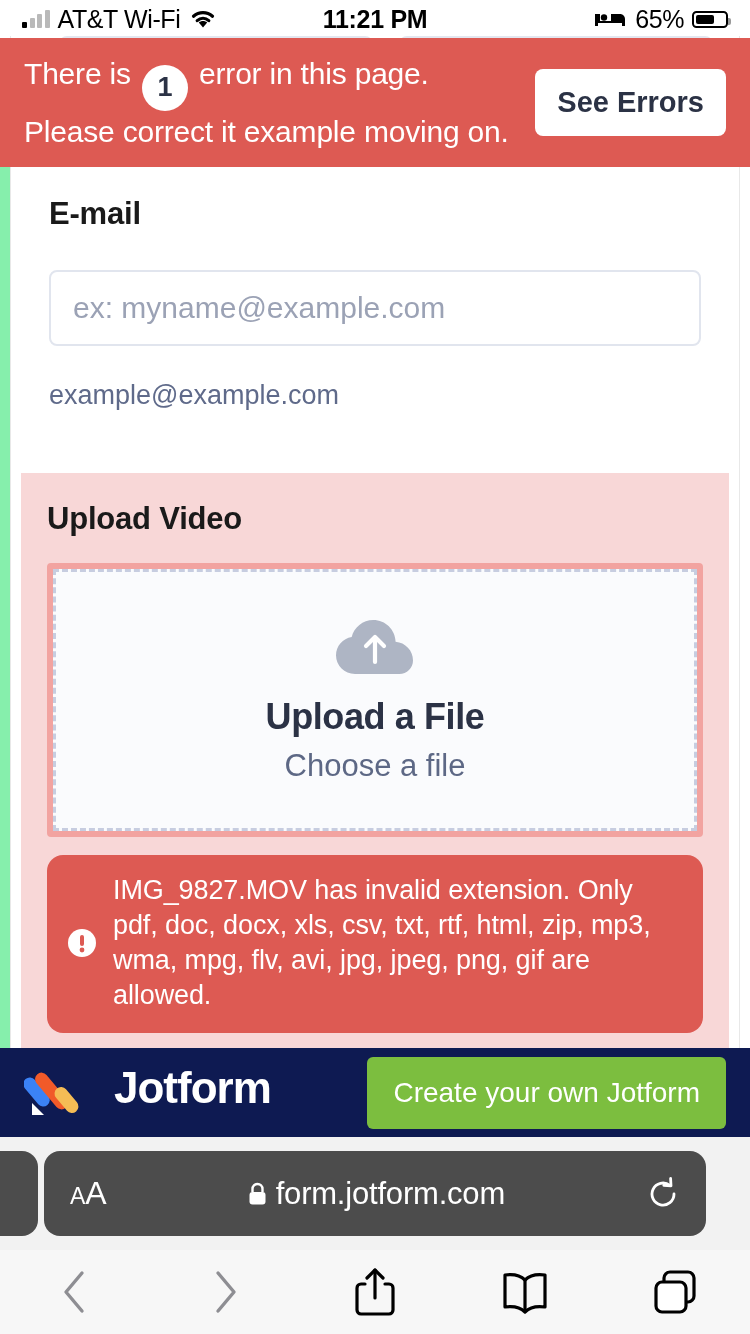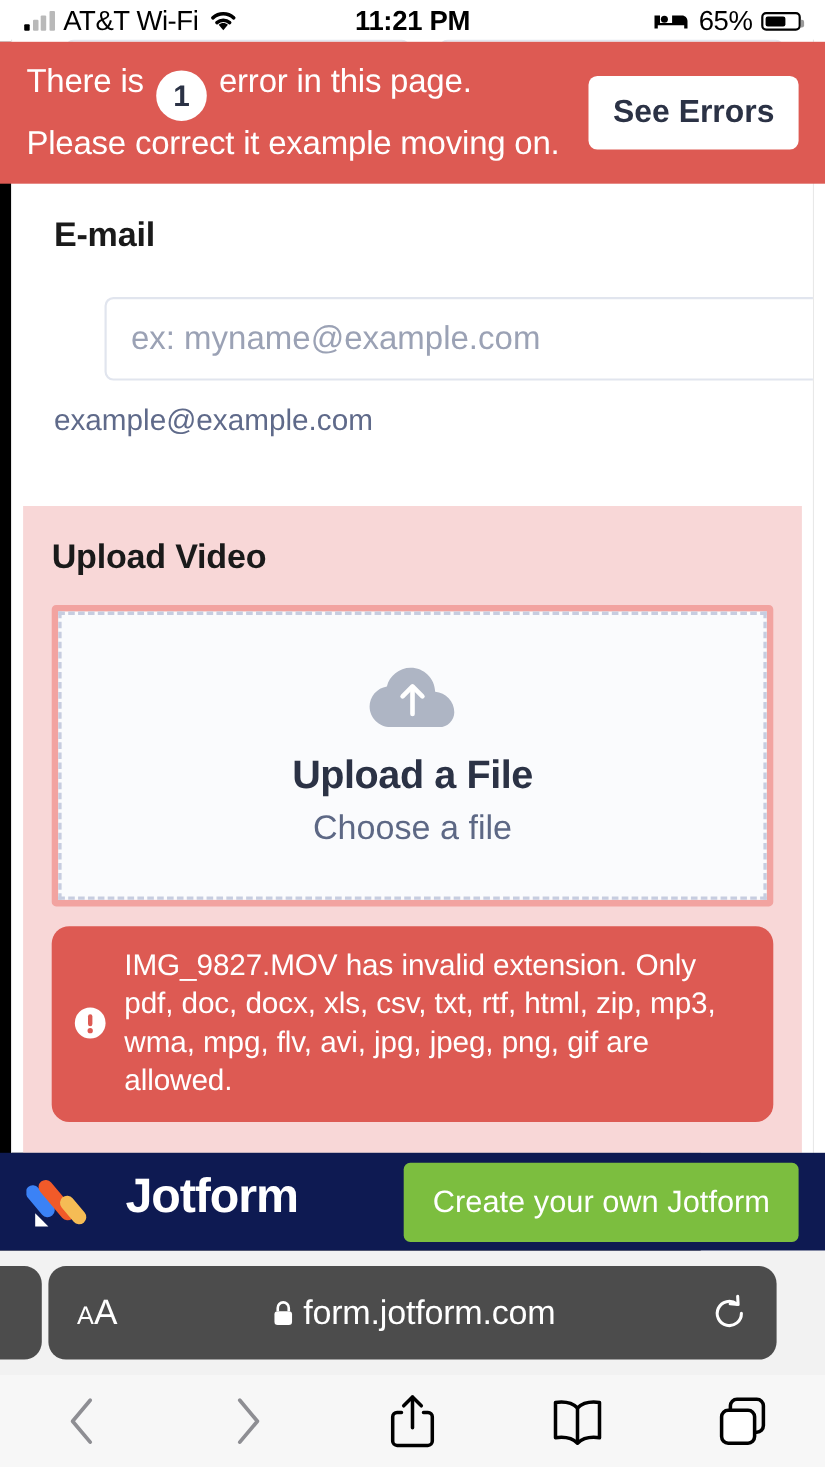--- a/index.html
+++ b/index.html
@@ -2,21 +2,21 @@
 <html><head>
 <meta charset="utf-8">
 <style>
   * { box-sizing: border-box; margin: 0; padding: 0; }
   html, body {
     width: 750px; height: 1334px;
     font-family: "Liberation Sans", sans-serif;
     background: #ffffff;
     overflow: hidden;
   }
-  .screen { position: relative; width: 637px; height: 1334px; background: #000000; }
+  .screen { position: relative; width: 637px; height: 1334px; background: #86efac; }
 
   
   .statusbar {
     position: absolute; top: 0; left: 0; width: 750px; height: 38px;
     background: #ffffff; display: flex; align-items: center;
     padding: 0 22px;
   }
   .sb-left { display: flex; align-items: center; gap: 8px; flex: 1; }
   .sb-center { position: absolute; left: 0; right: 0; text-align: center;
                font-size: 25px; font-weight: 600; color: #000; letter-spacing: -0.3px; }
@@ -77,24 +77,24 @@
   }
   .fields { padding: 0 38px; }
   .field-email { padding-top: 160px; }
   .field-label {
     font-size: 31px; font-weight: 700; color: #1a1a1a; letter-spacing: -0.2px;
   }
   .text-input {
     margin-top: 38px; width: 100%; height: 76px;
     border: 2px solid #e1e5ee; border-radius: 8px; background: #fff;
     font-family: inherit; font-size: 30px; color: #2b3245;
-    padding: 0 22px; outline: none; margin-left: 46px;
+    padding: 0 22px; outline: none;
   }
   .text-input::placeholder { color: #9ba2b5; }
-  .field-sub { margin-top: 21px; font-size: 27px; color: #5f6a8a; }
+  .field-sub { margin-top: 34px; font-size: 27px; color: #5f6a8a; }
 
   
   .upload-section {
     margin: 62px 10px 0 10px; background: #f8d7d7;
     padding: 28px 26px 30px 26px;
   }
   .upload-label {
     font-size: 31px; font-weight: 700; color: #1a1a1a; letter-spacing: -0.2px;
   }
   .dropzone-outer {

